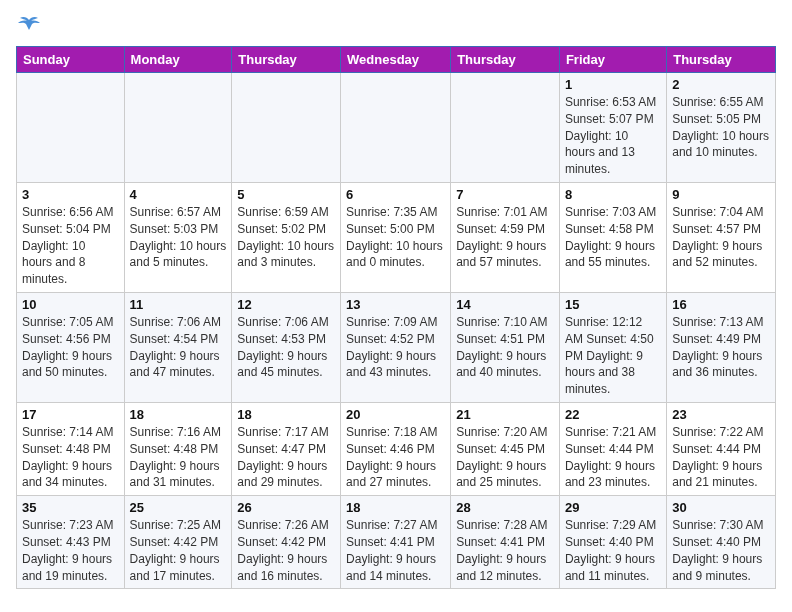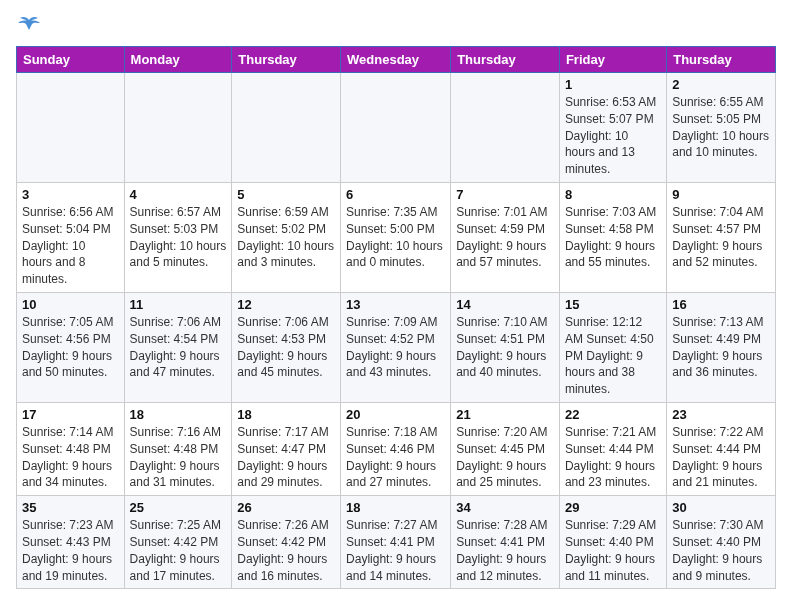--- a/index.html
+++ b/index.html
@@ -299,21 +299,21 @@
 Sunset: 4:42 PM
 Daylight: 9 hours and 16 minutes.</div>
         </td>
         <td>
           <span class="day-num">18</span>
           <div class="day-info">Sunrise: 7:27 AM
 Sunset: 4:41 PM
 Daylight: 9 hours and 14 minutes.</div>
         </td>
         <td>
-          <span class="day-num">34</span>
+          <span class="day-num">28</span>
           <div class="day-info">Sunrise: 7:28 AM
 Sunset: 4:41 PM
 Daylight: 9 hours and 12 minutes.</div>
         </td>
         <td>
           <span class="day-num">29</span>
           <div class="day-info">Sunrise: 7:29 AM
 Sunset: 4:40 PM
 Daylight: 9 hours and 11 minutes.</div>
         </td>

